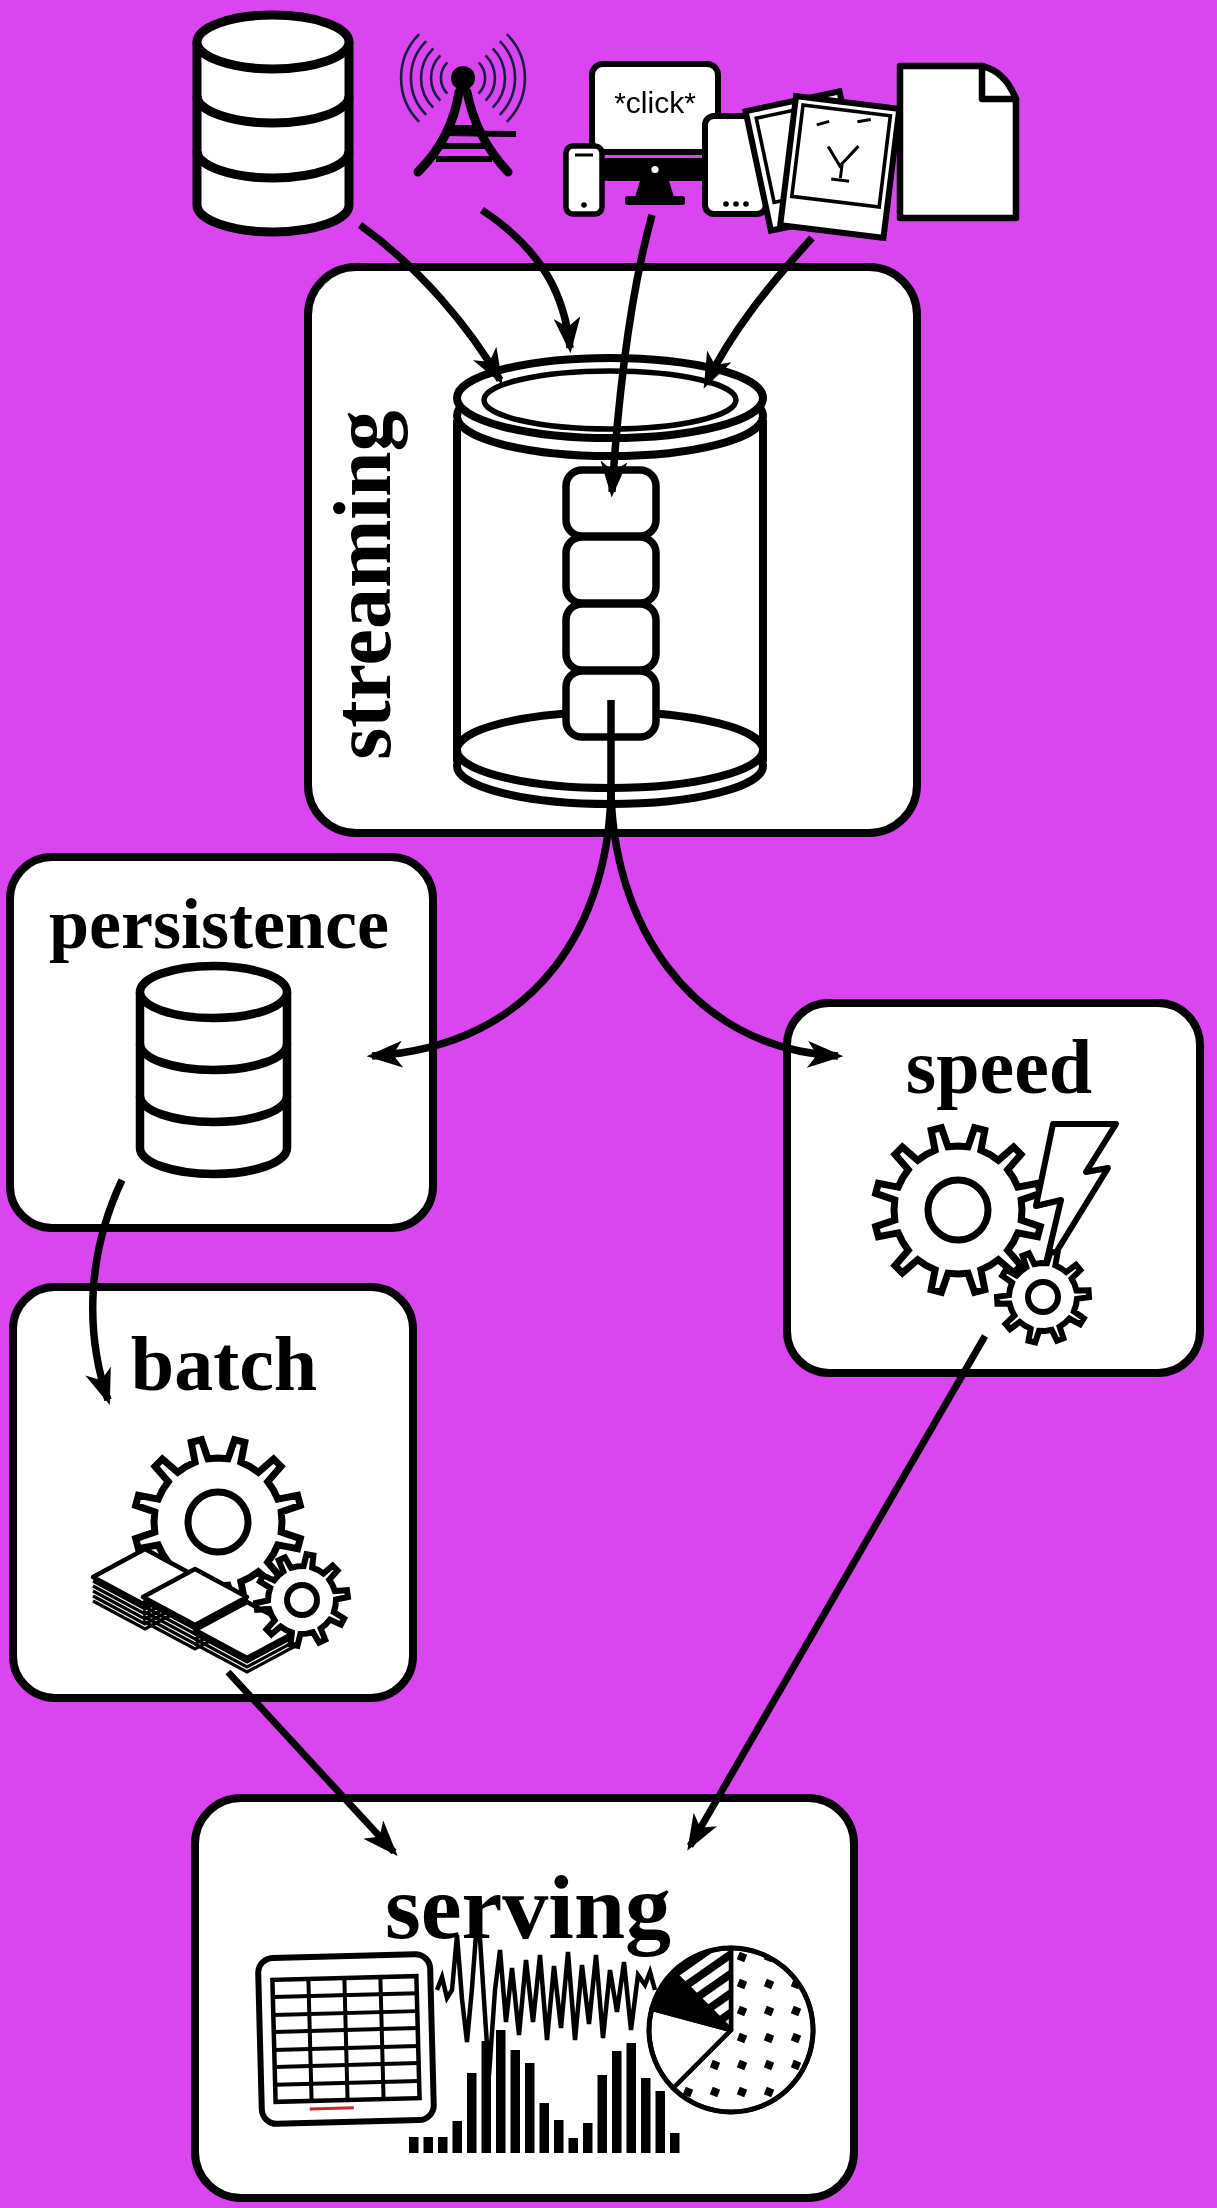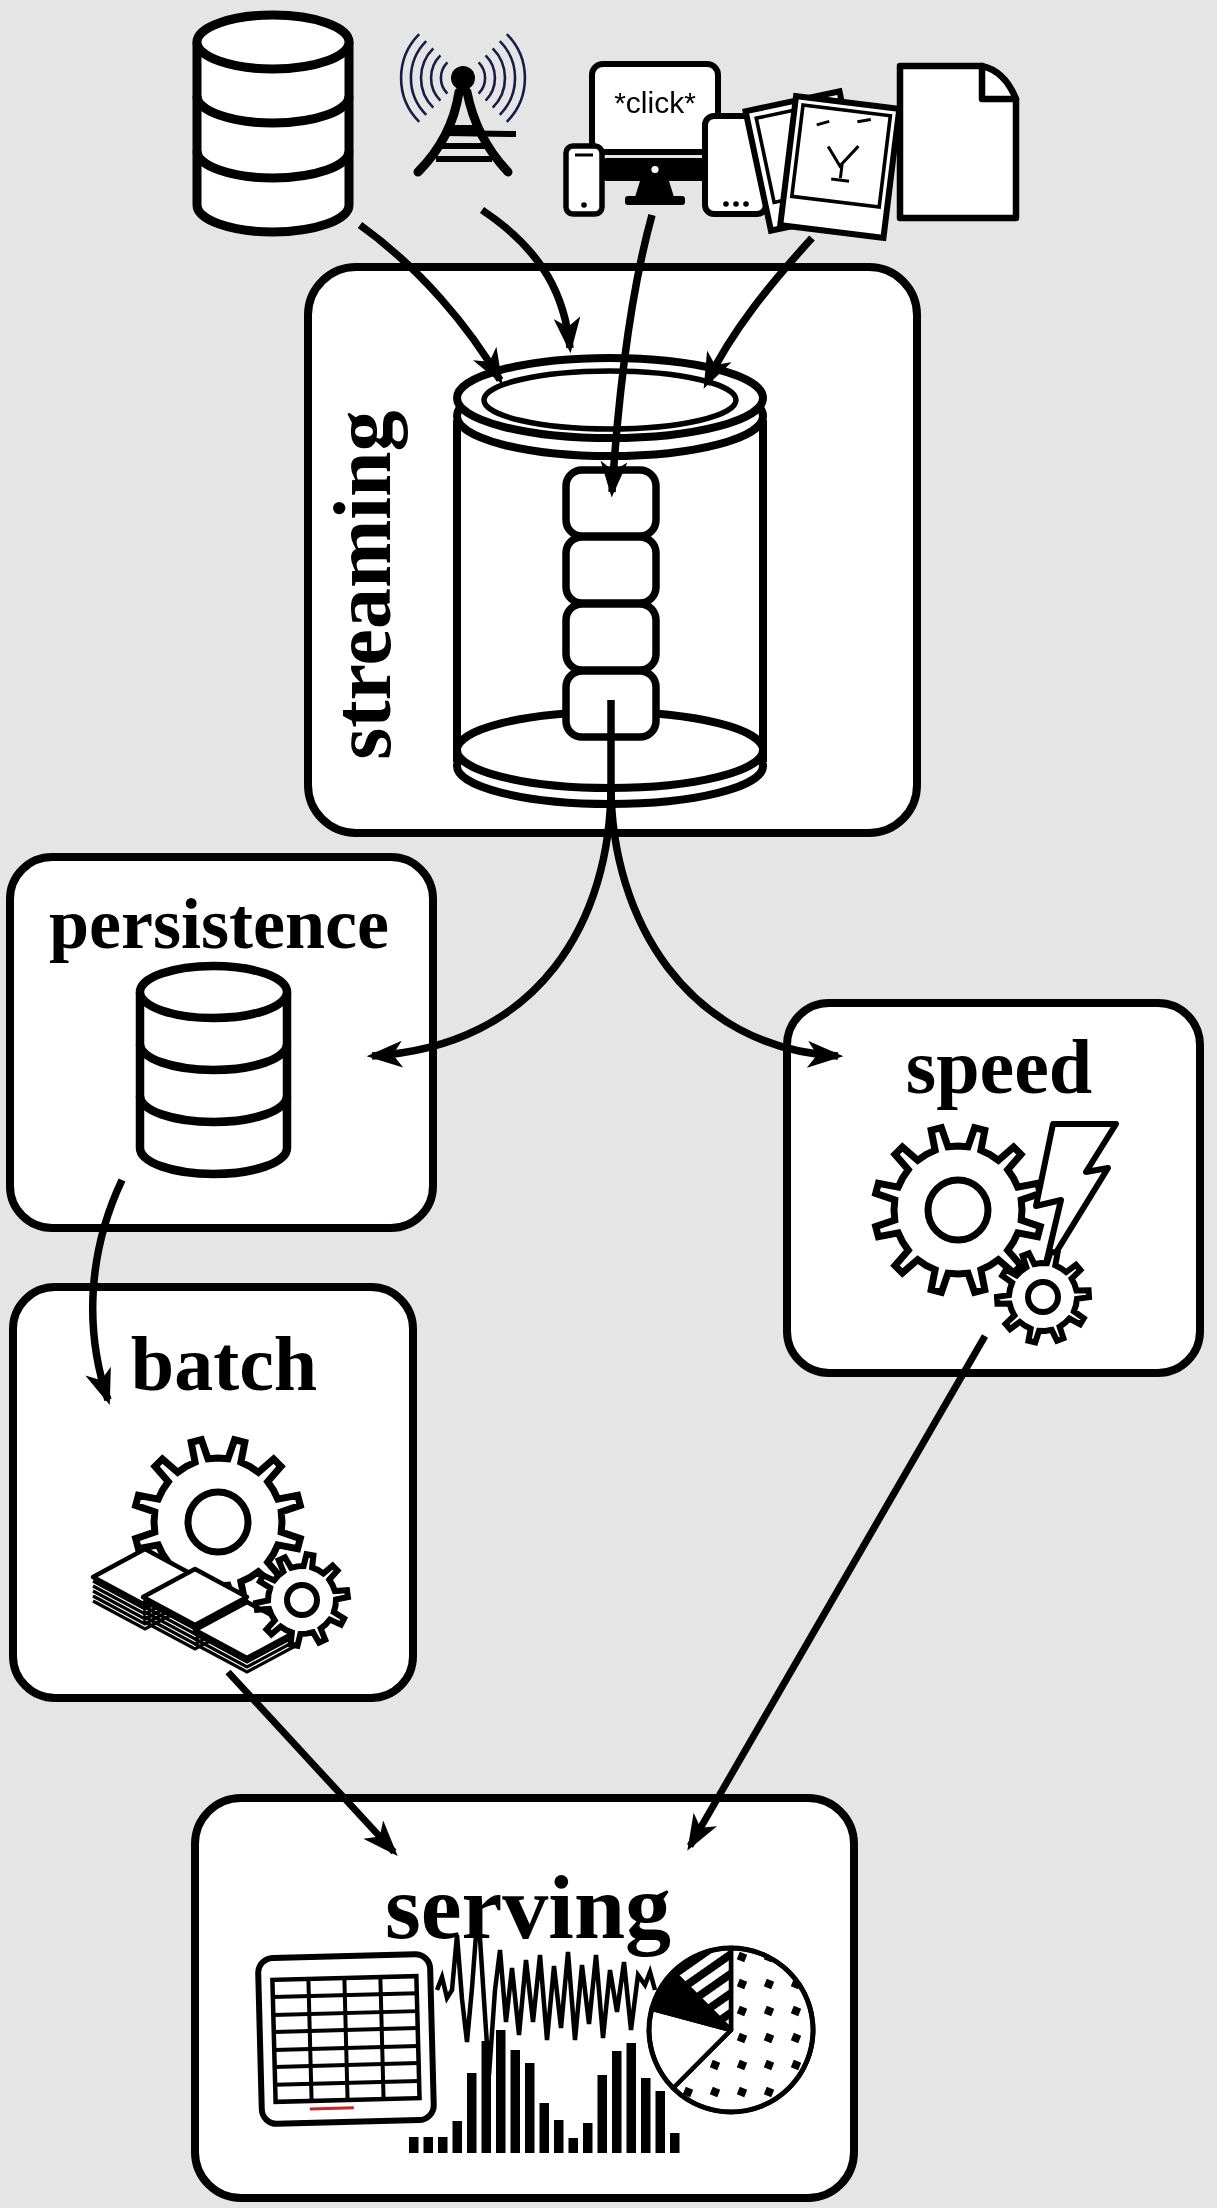--- a/index.html
+++ b/index.html
@@ -1,16 +1,16 @@
 <!DOCTYPE html>
 <html><head>
 <meta charset="utf-8">
 <style>
   html,body{margin:0;padding:0;background:#fff;}
-  .stage{position:relative;width:1217px;height:2208px;background:#e5e5e5;overflow:hidden;}
+  .stage{position:relative;width:1217px;height:2208px;background:#d946ef;overflow:hidden;}
   svg{display:block;}
   text{user-select:none;}
   .node-title{font-family:"Liberation Serif","DejaVu Serif",serif;font-weight:700;fill:#000;}
   .click-label{font-family:"Liberation Sans","DejaVu Sans",sans-serif;font-weight:400;fill:#000;}
 </style>
 </head>
 <body>
 
 <div class="stage">
 <svg width="1217" height="2208" viewBox="0 0 1217 2208" xmlns="http://www.w3.org/2000/svg">

